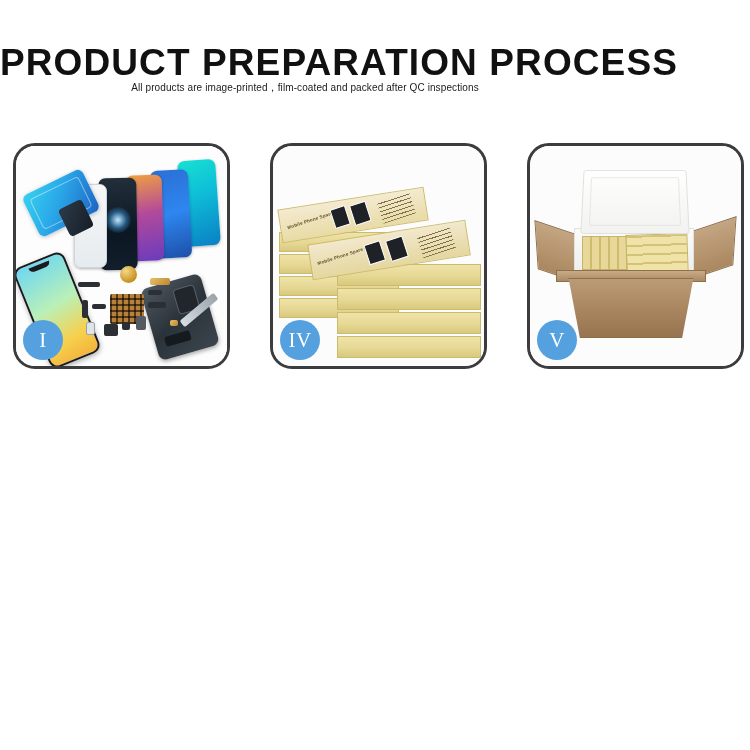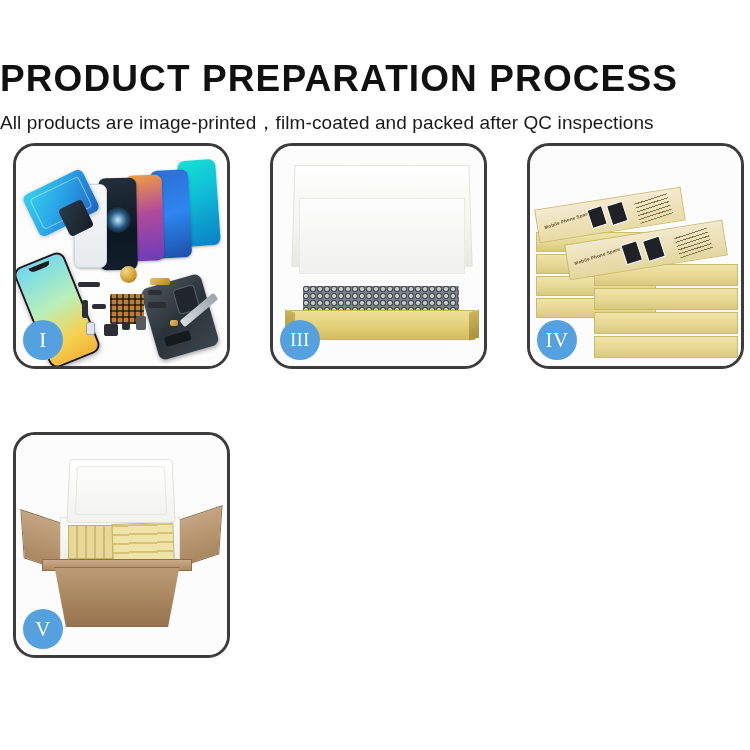--- a/index.html
+++ b/index.html
@@ -14,39 +14,38 @@
   }
 
   #page {
     position: relative;
     width: 750px;
     height: 750px;
     background: #ffffff;
   }
 
   
-  .header { position: absolute; top: 16px; left: 0; width: 610px; text-align: center; }
+  .header { position: absolute; top: 0; left: 0; width: 610px; text-align: center; }
 
   .title {
     font-family: "Liberation Sans", sans-serif;
     font-size: 37px;
     font-weight: 700;
     letter-spacing: 1.1px;
     color: #111111;
     margin-top: 44px;
     line-height: 1.0;
     white-space: nowrap;
   }
 
   .subtitle {
     font-family: "Liberation Sans", sans-serif;
-    font-size: 19px;
+    font-size: 10px;
     font-weight: 400;
     color: #1a1a1a;
-    margin-top: 13px;
     letter-spacing: 0.1px;
     white-space: nowrap;
     text-align: center;
   }
 
   
   .grid {
     position: absolute;
     top: 143px;
     left: 13px;
@@ -376,29 +375,20 @@
           <div class="pt" style="left:26px;top:60px;width:14px;height:12px;"></div>
           <div class="pt" style="left:44px;top:58px;width:8px;height:8px;"></div>
           <div class="pt" style="left:58px;top:52px;width:10px;height:14px;background:#555a60;"></div>
           <div class="pt gold" style="left:92px;top:56px;width:8px;height:6px;"></div>
         </div>
       </div>
       <div class="badge">I</div>
     </div>
 
 
-    <div class="panel">
-      <div class="panel-stage">
-        <div class="box3-lid"></div>
-        <div class="box3-foam"></div>
-        <div class="box3-fill"></div>
-        <div class="box3-base"></div>
-      </div>
-      <div class="badge wide">III</div>
-    </div>
 
     <div class="panel">
       <div class="panel-stage stack">
 
         <div class="kbox" style="left:6px;  top:86px;  width:120px; height:20px;"></div>
         <div class="kbox" style="left:6px;  top:108px; width:120px; height:20px;"></div>
         <div class="kbox" style="left:6px;  top:130px; width:120px; height:20px;"></div>
         <div class="kbox" style="left:6px;  top:152px; width:120px; height:20px;"></div>
 
         <div class="kbox" style="left:64px; top:118px; width:144px; height:22px;"></div>

